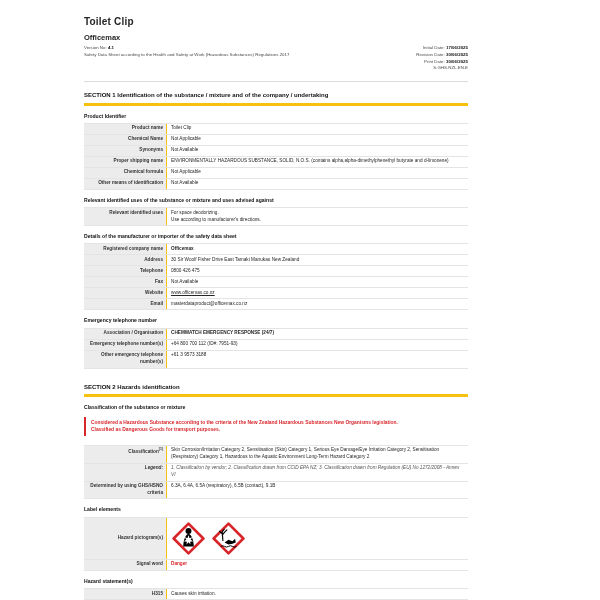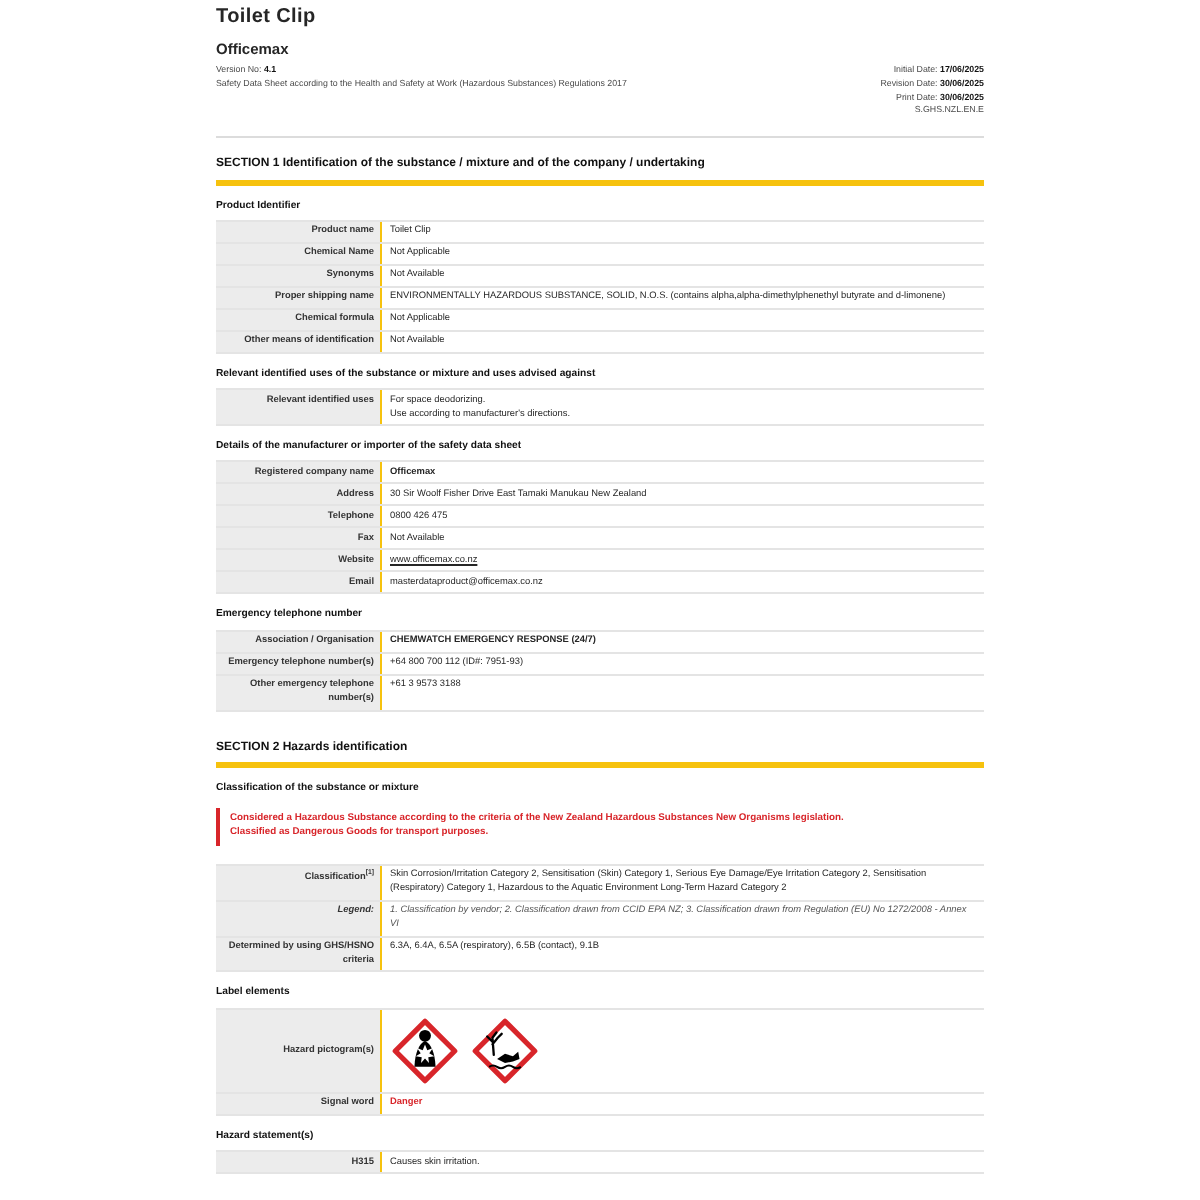--- a/index.html
+++ b/index.html
@@ -9,21 +9,21 @@
     --line:#e4e4e4;
     --ink:#262626;
   }
   *{box-sizing:border-box;}
   html,body{margin:0;padding:0;}
   body{
     width:600px;height:600px;overflow:hidden;background:#ffffff;
     font-family:"Liberation Sans", sans-serif;color:var(--ink);
     -webkit-font-smoothing:antialiased;
   }
-  .page{position:relative;width:384px;margin-left:108px;padding-top:2px;font-size:4.7px;line-height:1.45;}
+  .page{position:relative;width:384px;margin-left:84px;padding-top:15px;font-size:4.7px;line-height:1.45;}
   .doc-title{font-size:10px;font-weight:bold;letter-spacing:.2px;}
   .doc-company{font-size:7.5px;font-weight:bold;margin-top:3px;}
   .meta-row{display:flex;justify-content:space-between;margin-top:2px;}
   .meta-left{color:#4a4a4a;font-size:4.4px;}
   .meta-right{color:#4a4a4a;font-size:4.4px;text-align:right;line-height:1.5;}
   .meta-right b,.meta-left b{color:#111;}
   .head-rule{border:none;border-top:1px solid #dcdcdc;margin:9px 0 6px;}
   .section-header{
     font-weight:bold;font-size:6px;color:#111;
     border-bottom:3px solid var(--yellow);padding-bottom:3px;margin:9px 0 7px;

